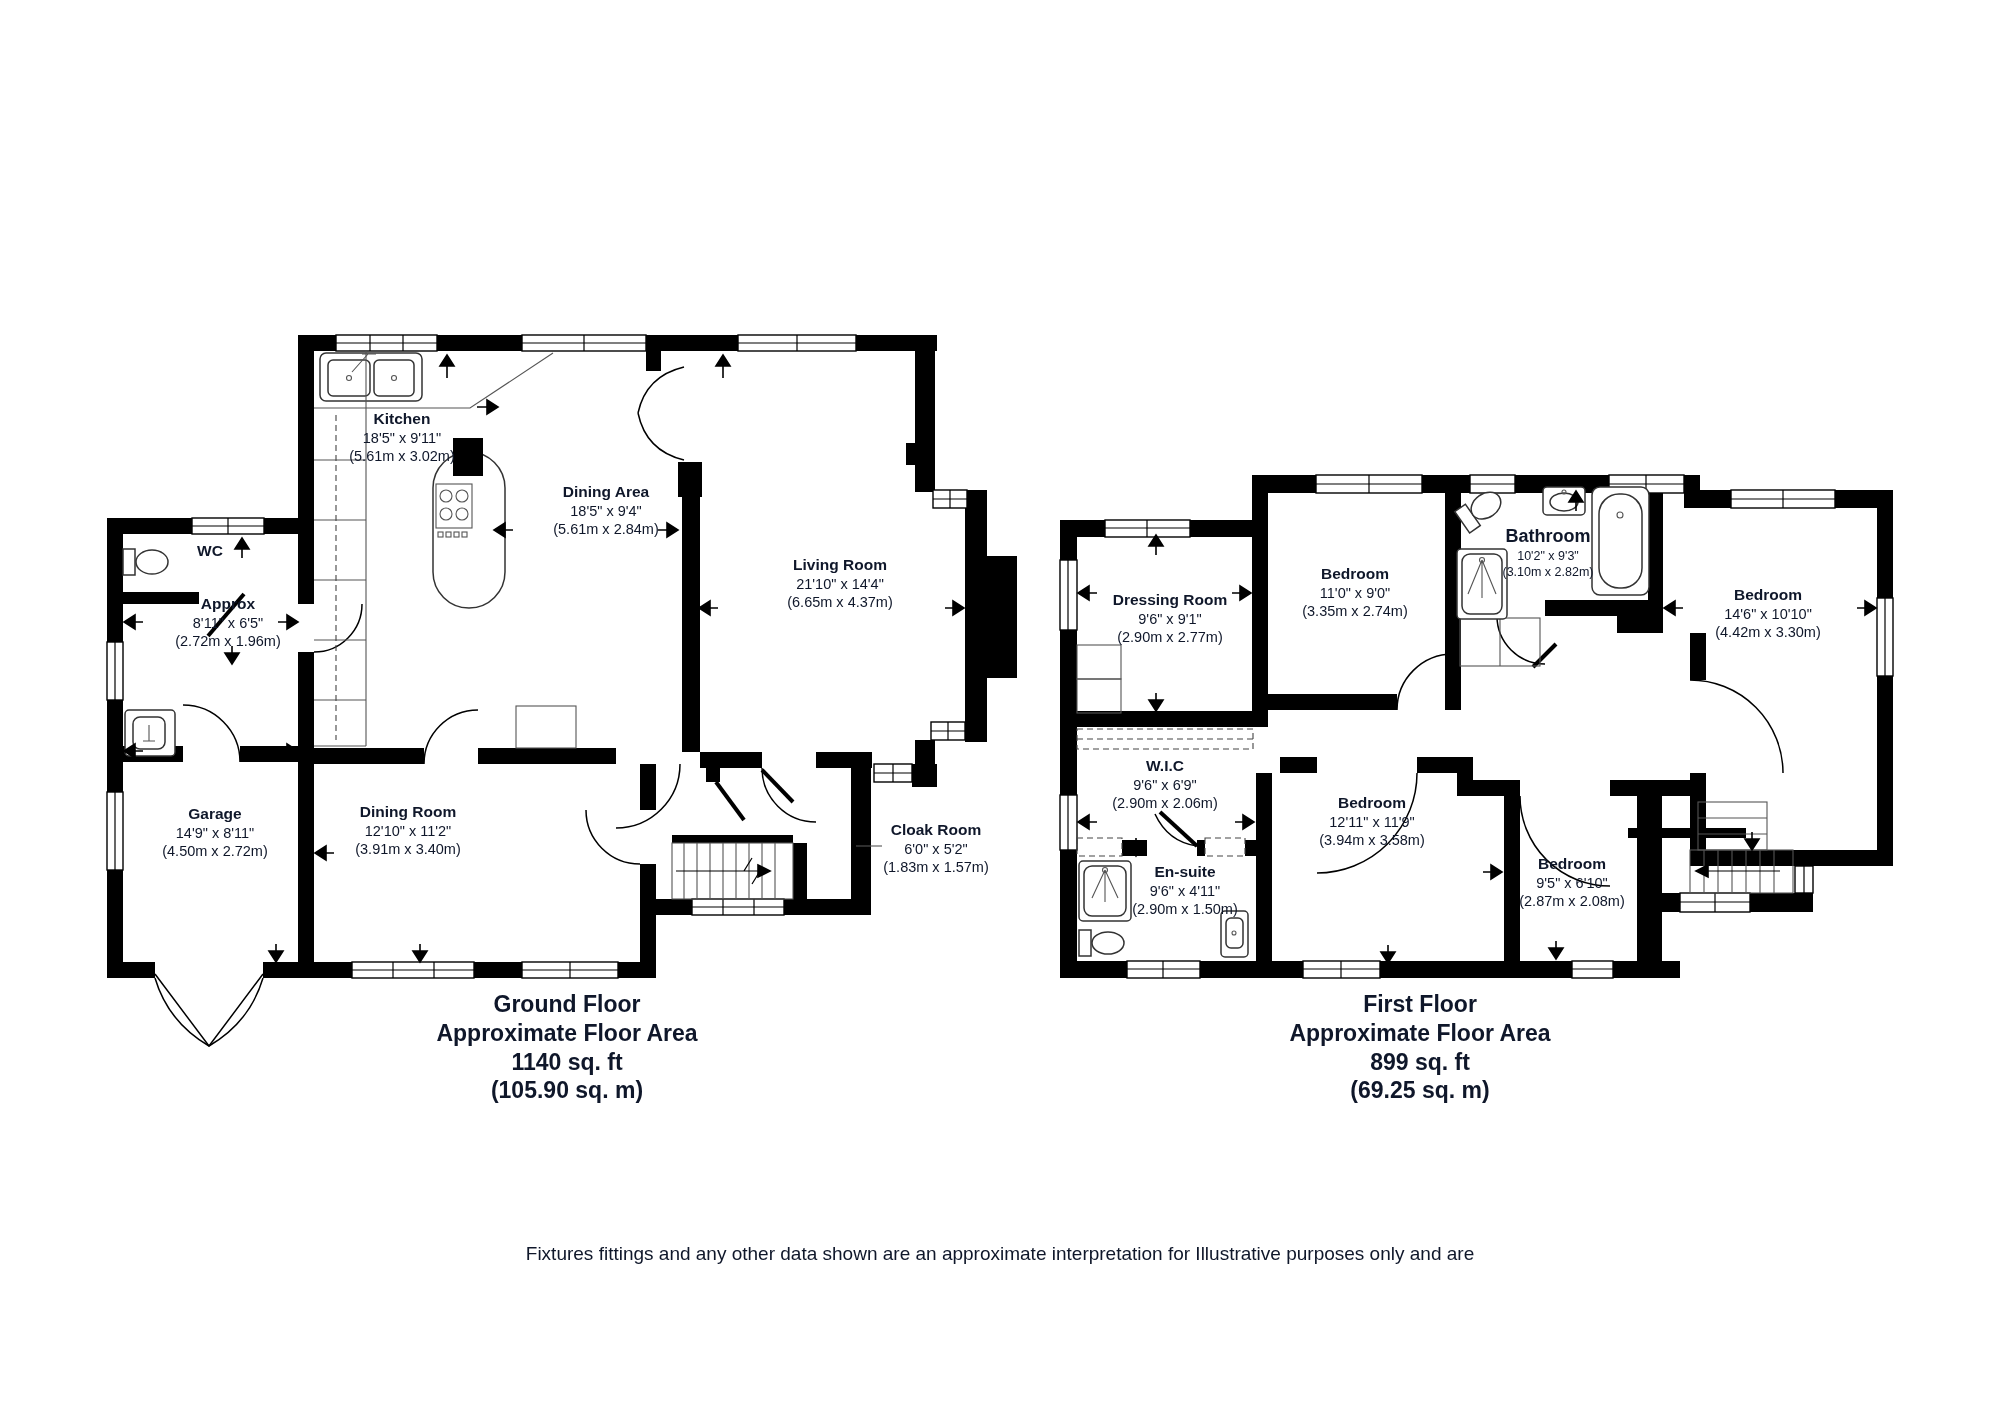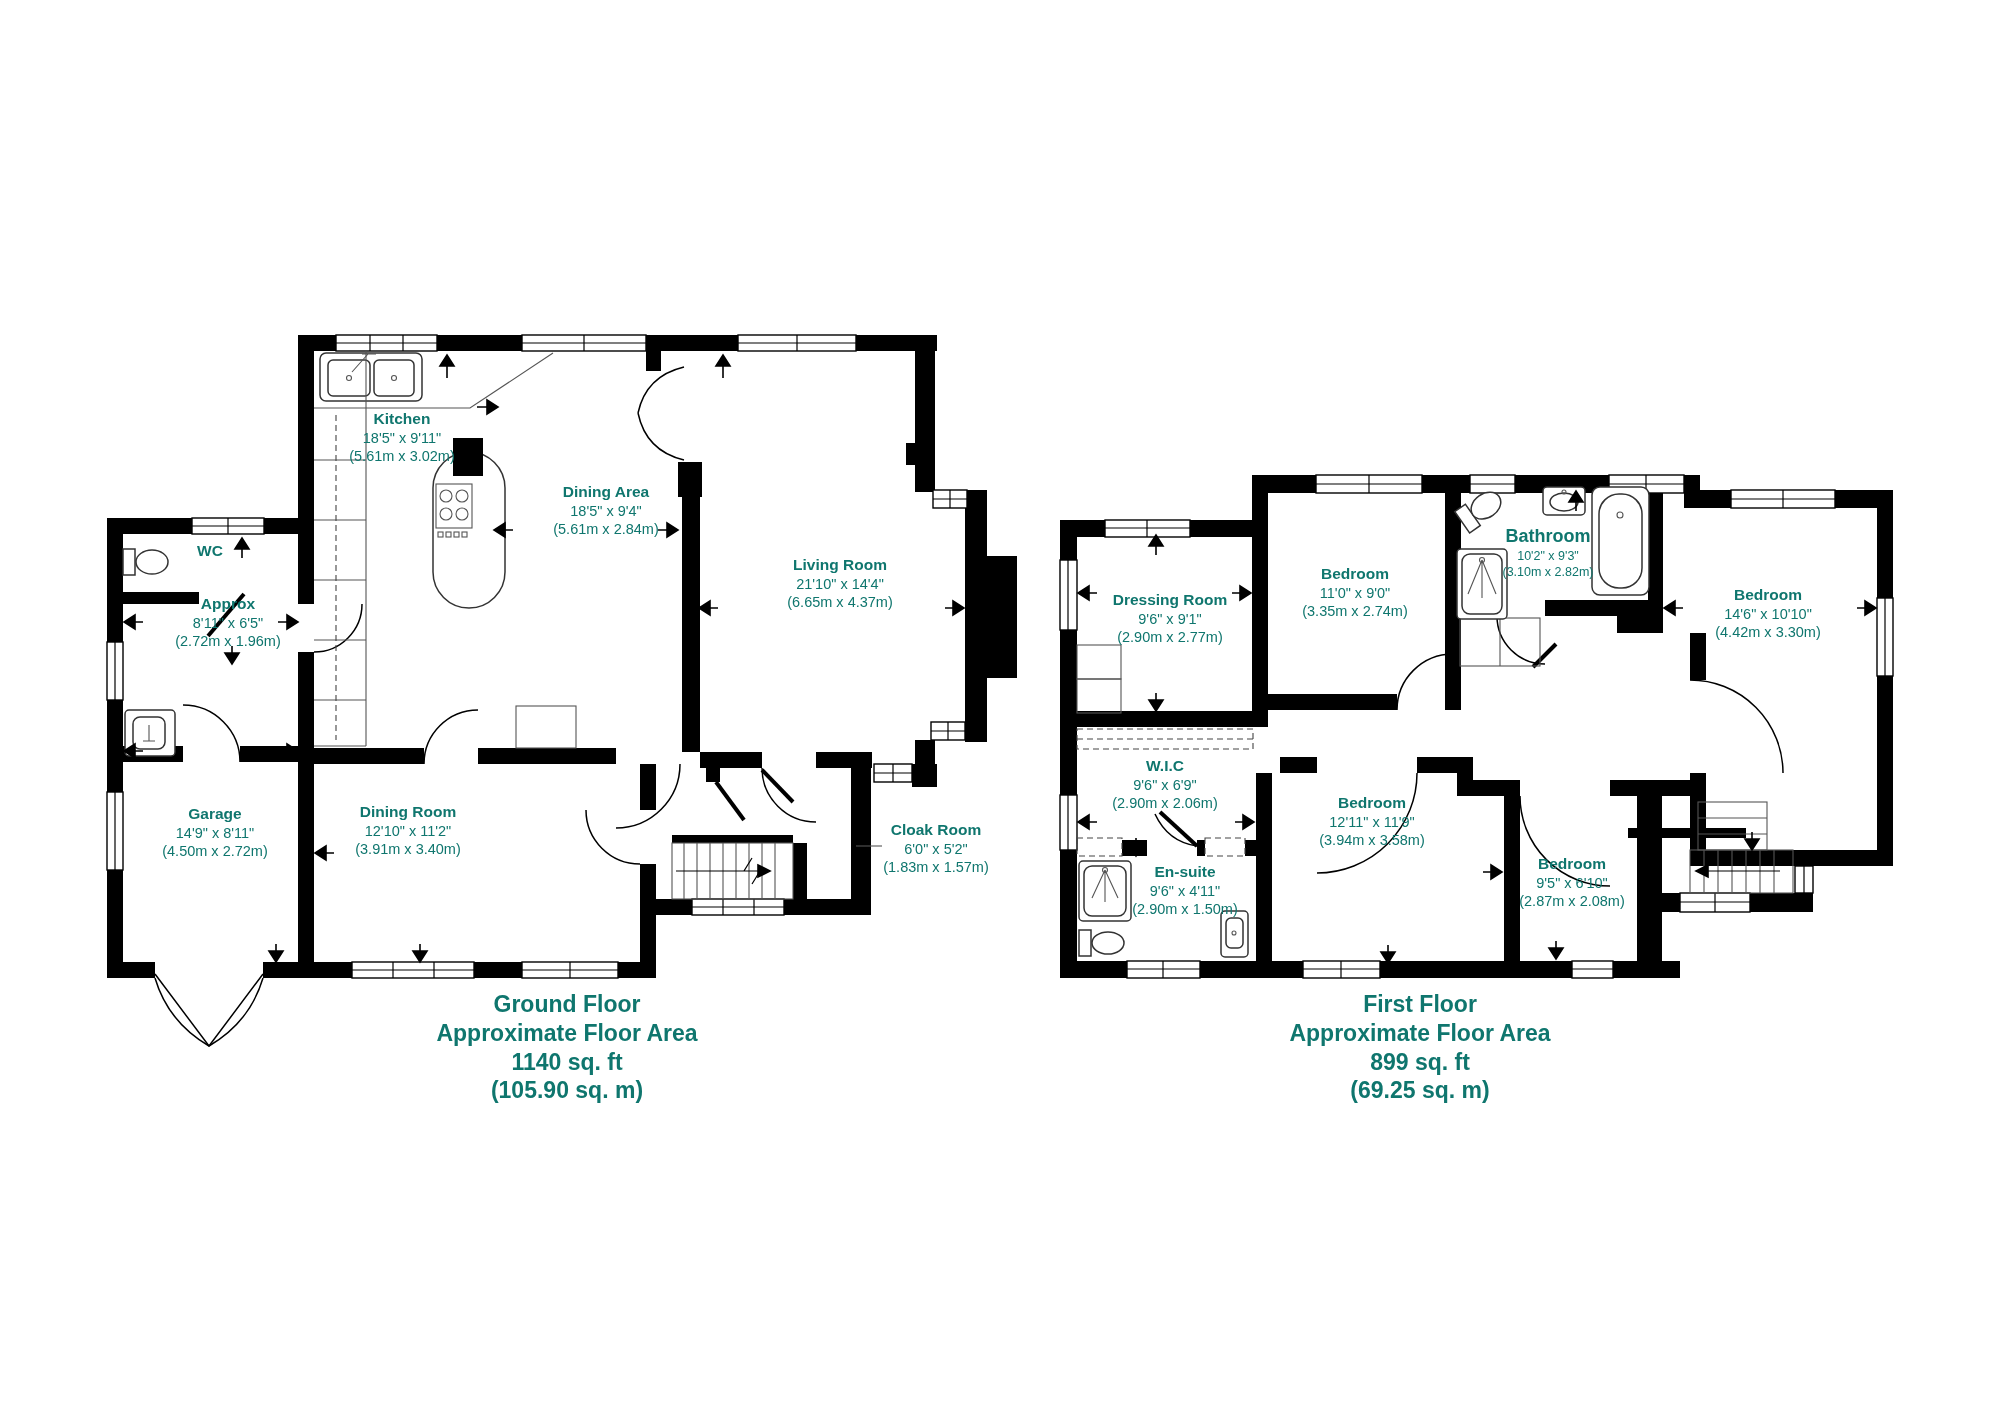--- a/index.html
+++ b/index.html
@@ -1,17 +1,17 @@
 <!DOCTYPE html>
 <html><head>
 <meta charset="utf-8">
 <style>
   html,body{margin:0;padding:0;background:#fff;}
   #page{position:relative;width:2000px;height:1413px;background:#fff;overflow:hidden;
-        font-family:"Liberation Sans",sans-serif;color:#0f766e;}
+        font-family:"Liberation Sans",sans-serif;color:#0f172a;}
   #plan-svg{position:absolute;left:0;top:0;}
   .lbl{position:absolute;transform:translate(-50%,-50%);text-align:center;white-space:nowrap;line-height:1.28;}
   .lbl .rn{font-weight:bold;font-size:15.5px;}
   .lbl .rd{font-weight:normal;font-size:14.5px;}
   .lbl.small .rn{font-size:18px;}
   .lbl.small .rd{font-size:12.5px;}
   .floor-title{position:absolute;transform:translate(-50%,0);text-align:center;
                font-weight:bold;font-size:23px;line-height:1.25;}
   .footer{position:absolute;left:1000px;top:1243px;transform:translate(-50%,0);text-align:center;width:1400px;}
   .footer .headline{font-weight:bold;font-size:25px;margin-bottom:6px;}
@@ -443,15 +443,16 @@
     <div>(105.90 sq. m)</div>
   </div>
   <div class="floor-title" style="left:1420px;top:990px">
     <div>First Floor</div>
     <div>Approximate Floor Area</div>
     <div>899 sq. ft</div>
     <div>(69.25 sq. m)</div>
   </div>
 
   <div class="footer">
+    <div class="disc">Fixtures fittings and any other data shown are an approximate interpretation for Illustrative purposes only  and are</div>
   </div>
 
 </div>
 
 </body></html>

